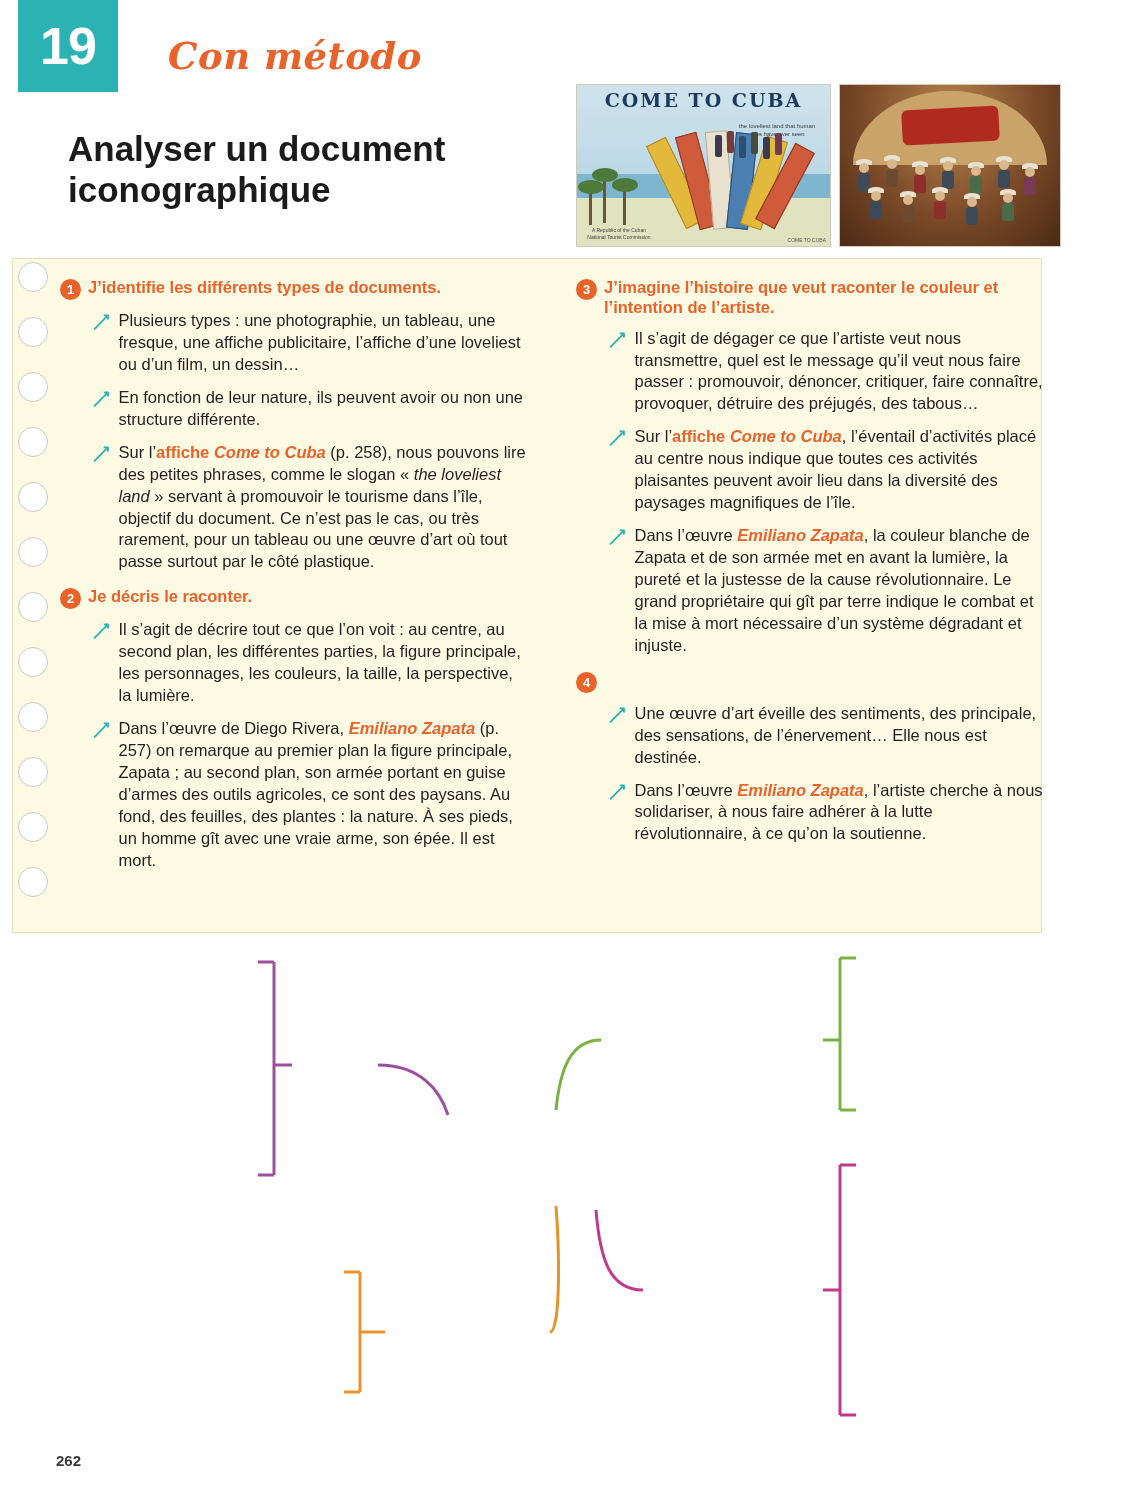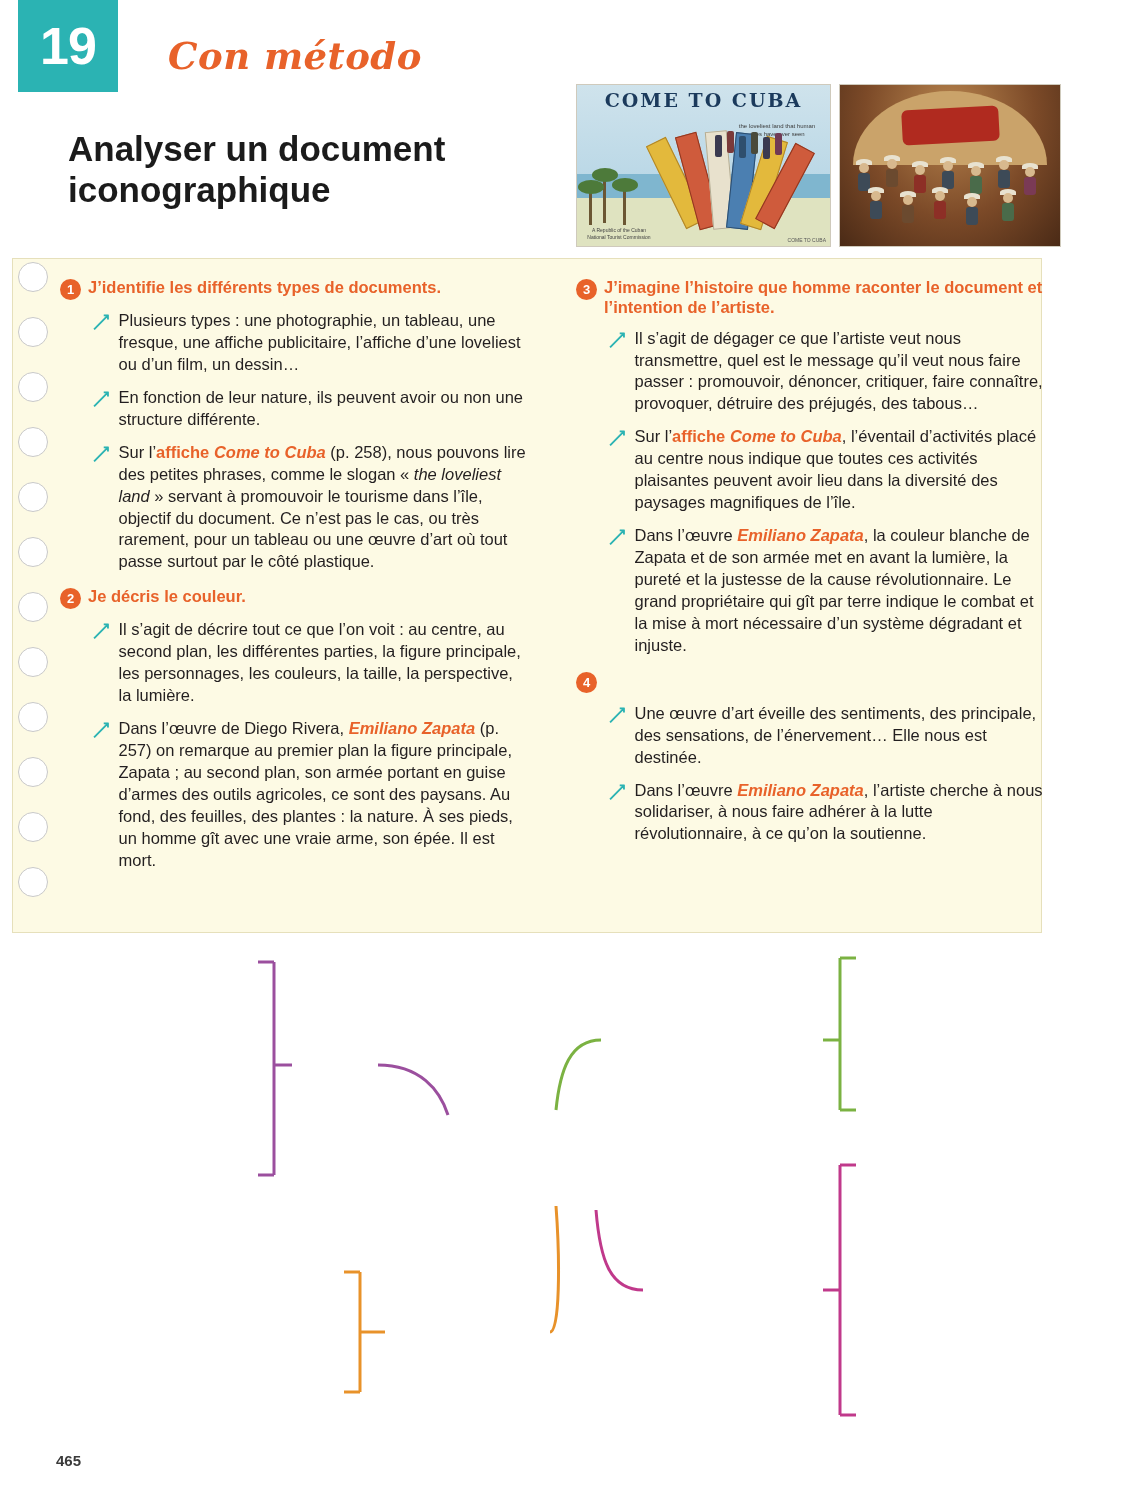--- a/index.html
+++ b/index.html
@@ -230,39 +230,39 @@
       <span class="btext">En fonction de leur nature, ils peuvent avoir ou non une structure différente.</span>
     </div>
     <div class="bullet">
       <span class="arrow">⟶</span>
       <span class="btext">Sur l’<b>affiche <i>Come to Cuba</i></b> (p. 258), nous pouvons lire des petites phrases, comme le slogan « <i>the loveliest land</i> » servant à promouvoir le tourisme dans l’île, objectif du document. Ce n’est pas le cas, ou très rarement, pour un tableau ou une œuvre d’art où tout passe surtout par le côté plastique.</span>
     </div>
   </div>
 
   <div class="step">
     <div class="step-num">2</div>
-    <div class="step-title">Je décris le couleur.</div>
+    <div class="step-title">Je décris le raconter.</div>
   </div>
   <div class="bullets">
     <div class="bullet">
       <span class="arrow">⟶</span>
       <span class="btext">Il s’agit de décrire tout ce que l’on voit : au centre, au second plan, les différentes parties, la figure principale, les personnages, les couleurs, la taille, la perspective, la lumière.</span>
     </div>
     <div class="bullet">
       <span class="arrow">⟶</span>
       <span class="btext">Dans l’œuvre de Diego Rivera, <span class="work">Emiliano Zapata</span> (p. 257) on remarque au premier plan la figure principale, Zapata ; au second plan, son armée portant en guise d’armes des outils agricoles, ce sont des paysans. Au fond, des feuilles, des plantes : la nature. À ses pieds, un homme gît avec une vraie arme, son épée. Il est mort.</span>
     </div>
   </div>
 </div>
 
 <div class="col-right">
 
   <div class="step">
     <div class="step-num">3</div>
-    <div class="step-title">J’imagine l’histoire que homme raconter le document et l’intention de l’artiste.</div>
+    <div class="step-title">J’imagine l’histoire que veut raconter le couleur et l’intention de l’artiste.</div>
   </div>
   <div class="bullets">
     <div class="bullet">
       <span class="arrow">⟶</span>
       <span class="btext">Il s’agit de dégager ce que l’artiste veut nous transmettre, quel est le message qu’il veut nous faire passer : promouvoir, dénoncer, critiquer, faire connaître, provoquer, détruire des préjugés, des tabous…</span>
     </div>
     <div class="bullet">
       <span class="arrow">⟶</span>
       <span class="btext">Sur l’<b>affiche <i>Come to Cuba</i></b>, l’éventail d’activités placé au centre nous indique que toutes ces activités plaisantes peuvent avoir lieu dans la diversité des paysages magnifiques de l’île.</span>
     </div>
@@ -365,13 +365,13 @@
   
 
   
   
   
   
   
   
 </div>
 
-<div class="page-num">465</div>
+<div class="page-num">262</div>
 
 </body></html>

